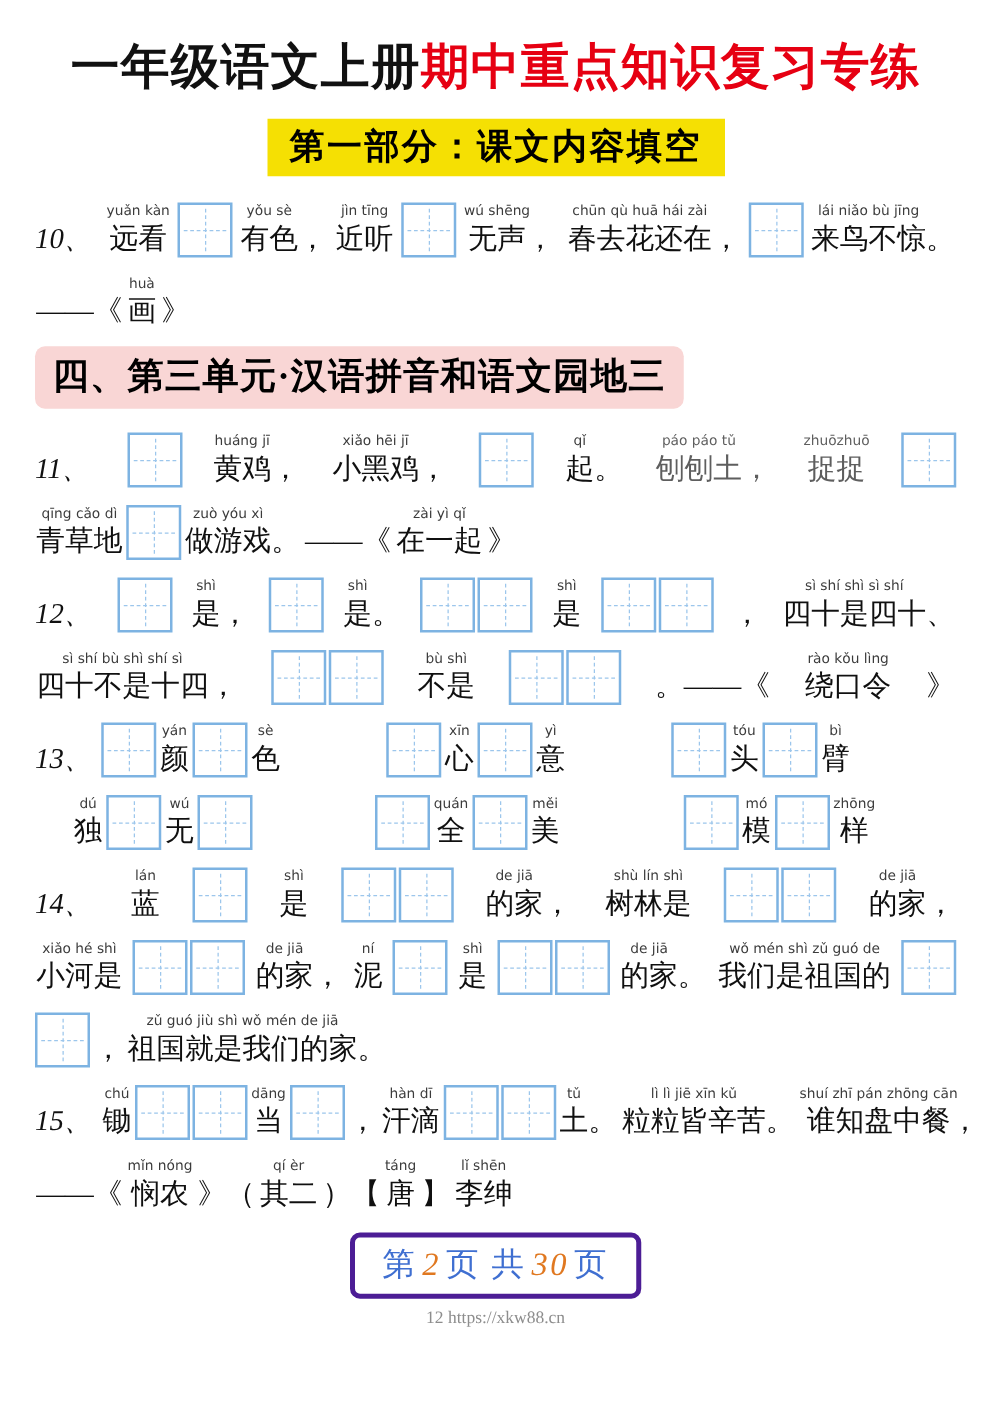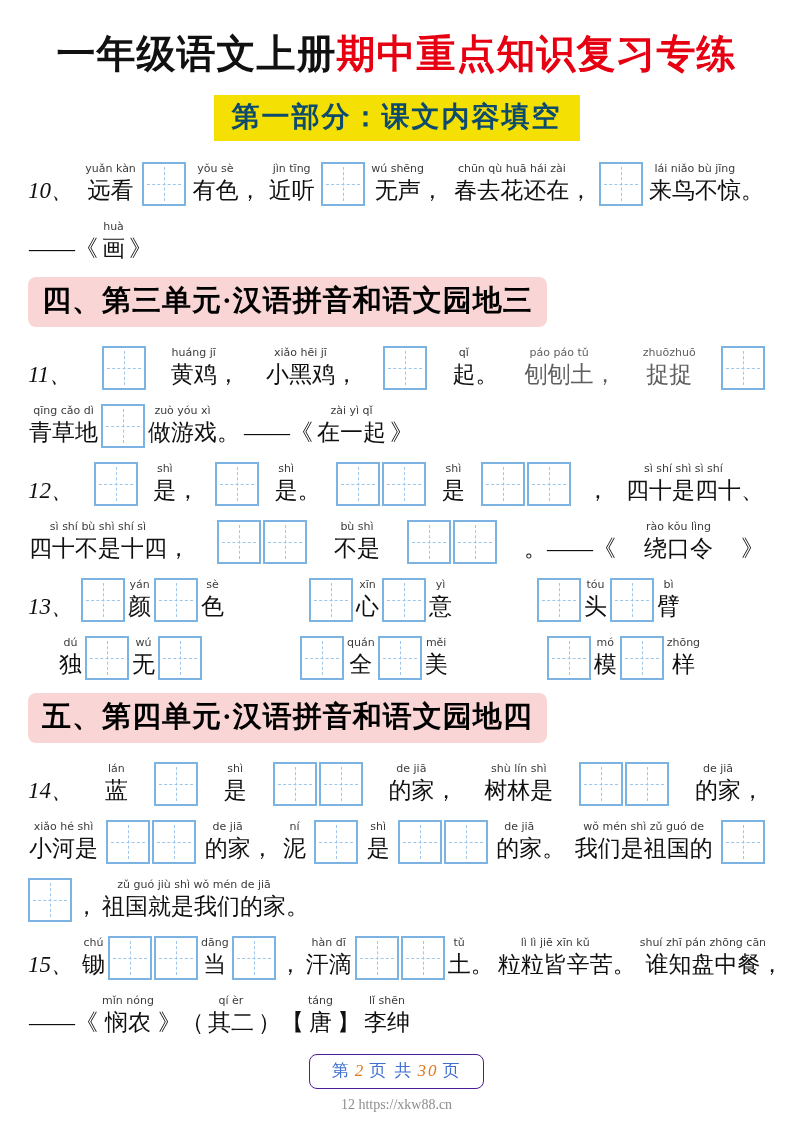--- a/index.html
+++ b/index.html
@@ -21,21 +21,21 @@
     margin:10px 0 18px;
     letter-spacing:1px;
     white-space:nowrap;
   }
   .t-black{color:#111;}
   .t-red{color:#e60012;}
   .part1-wrap{text-align:center;margin:0 0 20px;}
   .part1{
     display:inline-block;
     background:#f5e003;
-    color:#0c4a6e;
+    color:#000000;
     font-weight:900;
     font-size:28px;
     padding:3px 18px 5px;
     letter-spacing:2px;
   }
   .section-row{margin:10px 0 18px;}
   .section-header{
     display:inline-block;
     background:#f9d6d5;
     border-radius:8px;
@@ -101,24 +101,24 @@
   }
   .wbox::after{
     content:'';
     position:absolute;top:3px;bottom:3px;left:50%;
     border-left:1px dashed #9cc6ec;
   }
   .gap{display:inline-block;flex:none;height:1px;}
   .footer-wrap{text-align:center;margin-top:16px;}
   .pagebox{
     display:inline-block;
-    border:1px solid #4c1d95;
+    border:4px solid #4c1d95;
     border-radius:8px;
     padding:4px 22px 6px;
-    font-size:17px;
+    font-size:26px;
     color:#3f6fd1;
     letter-spacing:2px;
   }
   .pagebox .pg-num{
     color:#e07820;
     font-style:italic;
     font-family:"Liberation Serif",serif;
     padding:0 4px;
   }
   .watermark{
@@ -361,21 +361,20 @@
         <span class="tok">
           <span class="py">mó</span>
           <span class="cn">模</span>
         </span>
         <span class="wbox"></span>
         <span class="tok">
           <span class="py">zhōng</span>
           <span class="cn">样</span>
         </span>
       </div>
-      <div class="section-row"><div class="section-header">五、第四单元·汉语拼音和语文园地四</div></div>
       <div class="line fill">
         <span class="itemnum">14、</span>
         <span class="tok">
           <span class="py">lán</span>
           <span class="cn">蓝</span>
         </span>
         <span class="wbox"></span>
         <span class="tok">
           <span class="py">shì</span>
           <span class="cn">是</span>

